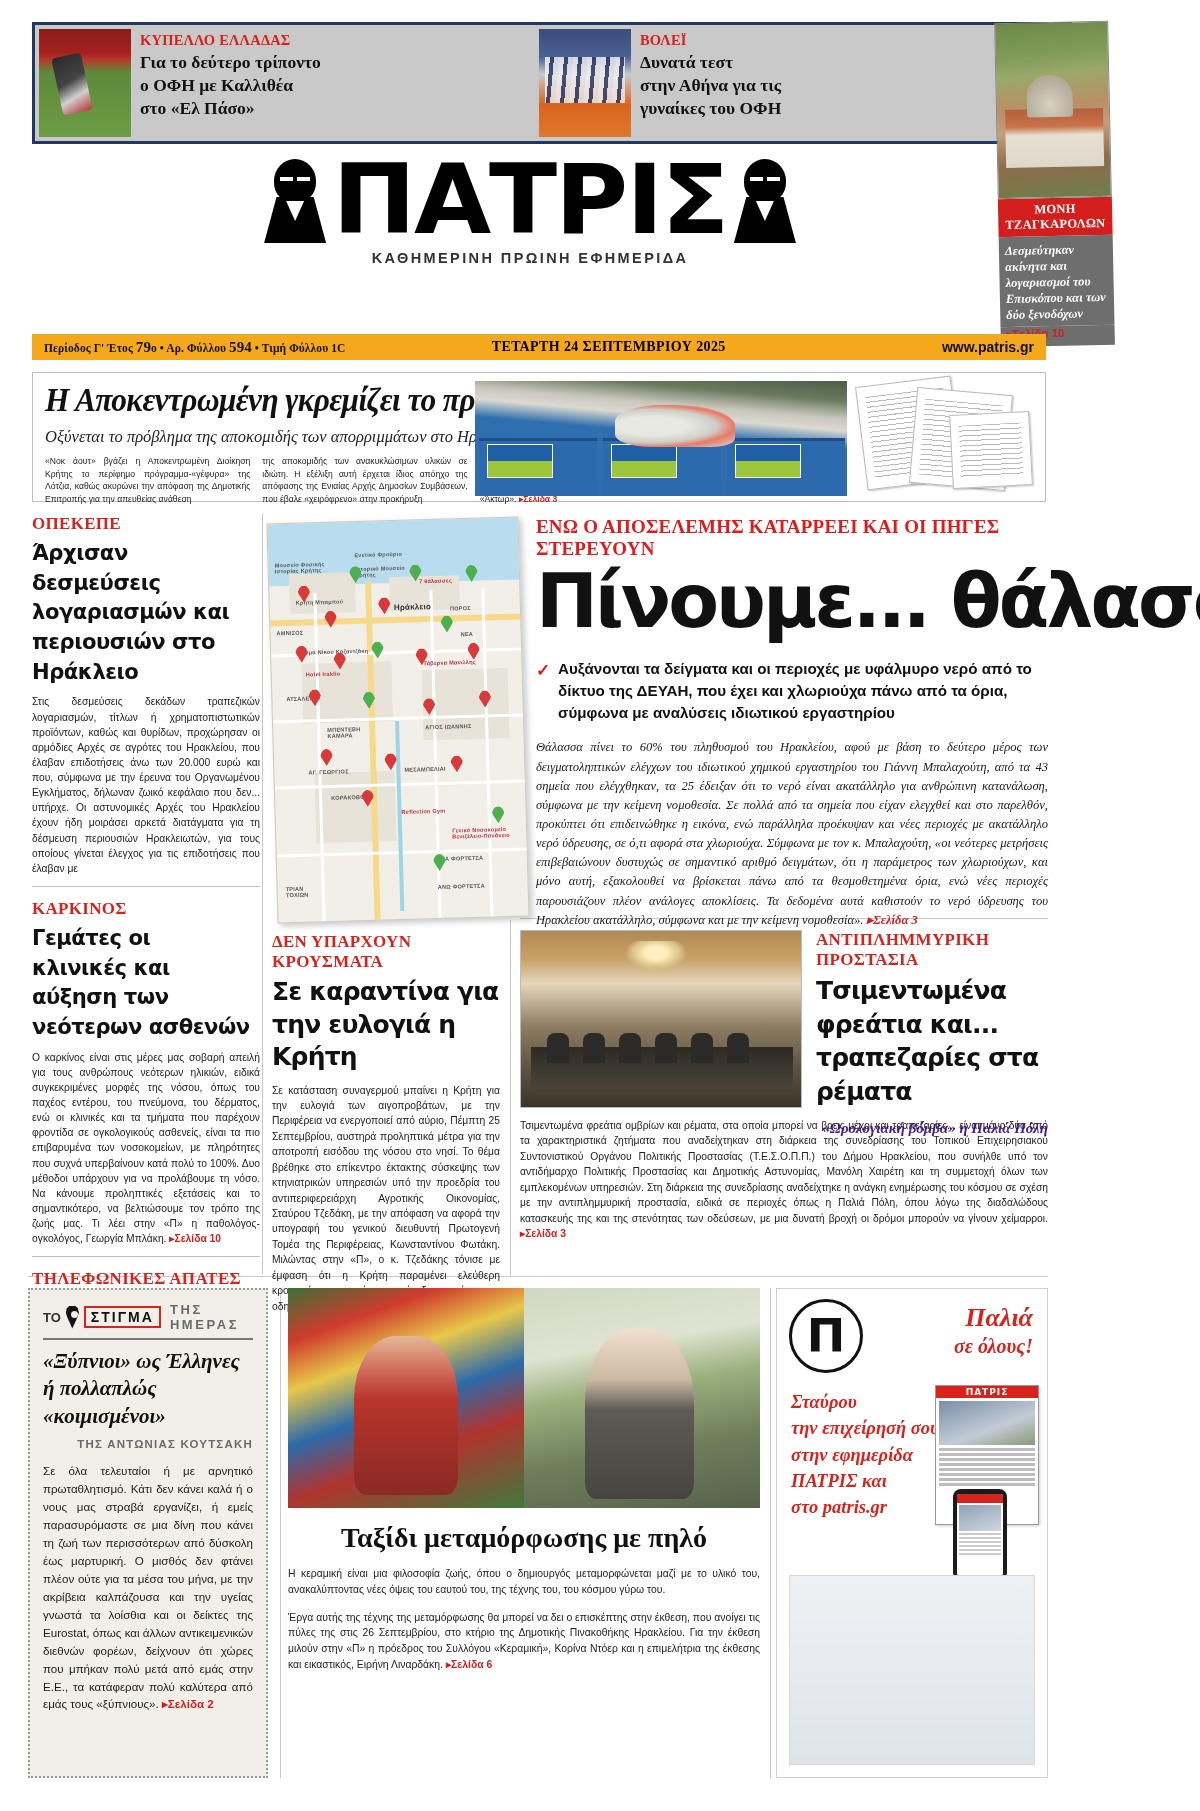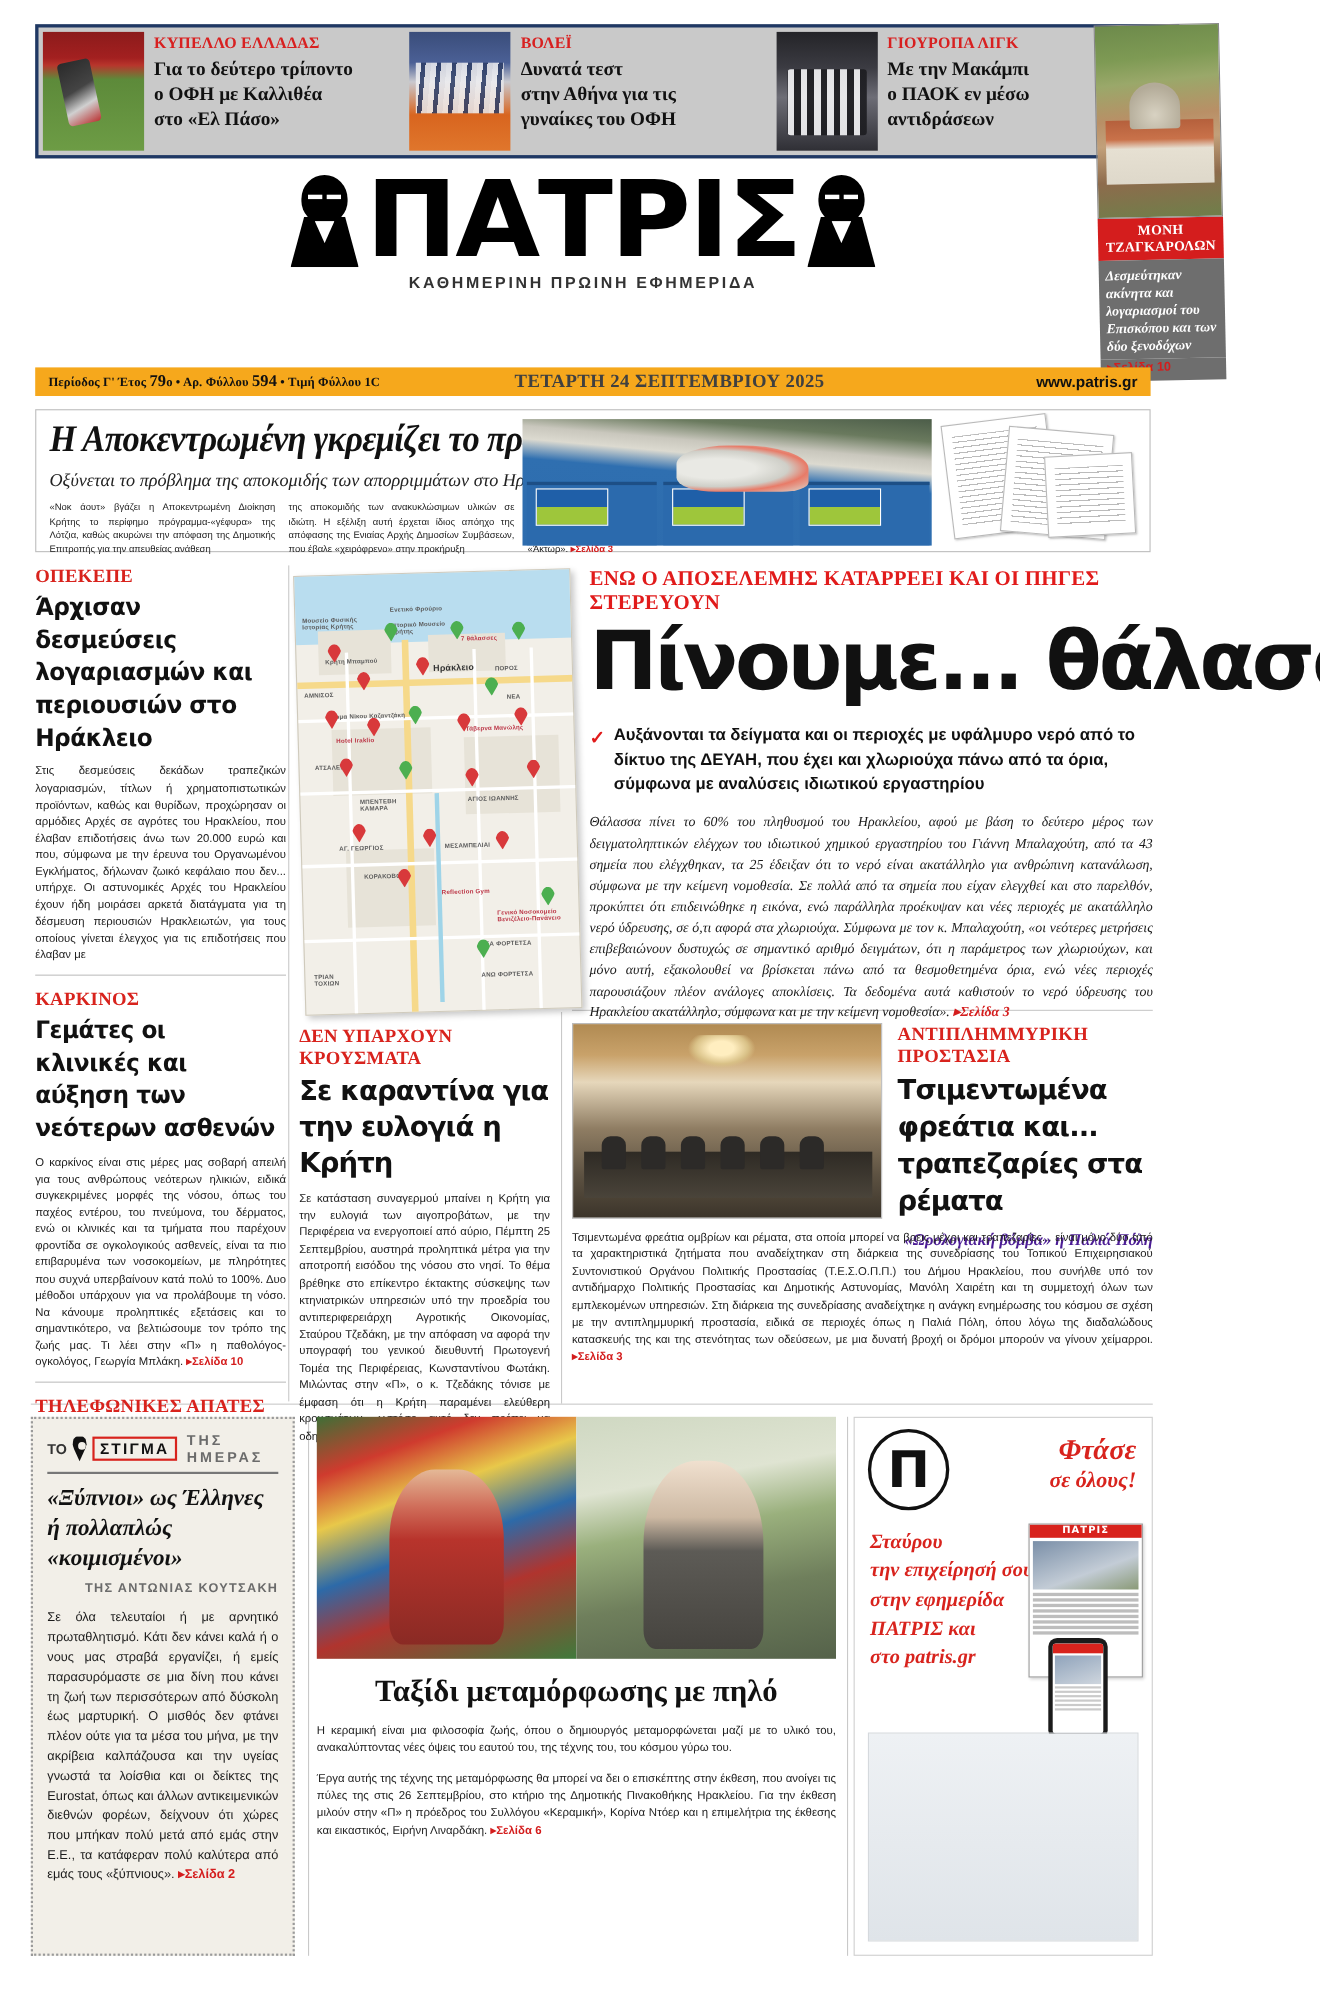--- a/index.html
+++ b/index.html
@@ -90,21 +90,21 @@
   .pm-page { background:#6e6e6e; color:#fff; font-size: 11.5px; font-weight:bold; padding: 0 6px 6px; }
 
   
   .infobar {
     position: absolute; left: 32px; top: 334px; width: 1014px; height: 26px;
     background: #f6a81c; display: flex; align-items: center; padding: 0 12px;
   }
   .ib-left { font-family: "Liberation Serif", serif; font-size: 11.5px; font-weight: bold; color:#111; letter-spacing:.1px;}
   .ib-left .big { font-size: 15px; }
   .ib-date { flex: 1; text-align:center; font-family:"Liberation Serif", serif; font-weight: bold;
-      font-size: 17px; color:#404040; letter-spacing:.4px; margin-left:-70px;}
+      font-size: 14px; color:#000000; letter-spacing:.4px; margin-left:-70px;}
   .ib-url { font-family:"Liberation Sans", sans-serif; font-weight: bold; font-size: 14px; color:#111; }
 
   
   .lead {
     position: absolute; left: 32px; top: 372px; width: 1014px; height: 130px;
     border: 1px solid #bdbdbd; background:#fff; padding: 10px 12px 8px;
   }
   .lead-head {
     font-family:"Liberation Serif", serif; font-weight: bold; font-style: italic;
     font-size: 34px; color:#111; line-height:1.02; letter-spacing:-.6px;
@@ -300,31 +300,20 @@
       </div>
     </div>
     <div class="sp-item">
       <div class="sp-photo ph-volley"></div>
       <div class="sp-text">
         <div class="sp-kicker">ΒΟΛΕΪ</div>
         <div class="sp-head">
           <div>Δυνατά τεστ</div>
           <div>στην Αθήνα για τις</div>
           <div>γυναίκες του ΟΦΗ</div>
-        </div>
-      </div>
-    </div>
-    <div class="sp-item">
-      <div class="sp-photo ph-paok"></div>
-      <div class="sp-text">
-        <div class="sp-kicker">ΓΙΟΥΡΟΠΑ ΛΙΓΚ</div>
-        <div class="sp-head">
-          <div>Με την Μακάμπι</div>
-          <div>ο ΠΑΟΚ εν μέσω</div>
-          <div>αντιδράσεων</div>
         </div>
       </div>
     </div>
     <div class="sp-pages">
       <span>Σελίδες 14-15</span>
     </div>
   </div>
 
   <div class="masthead">
     <div class="logo-row">
@@ -597,21 +586,21 @@
     <div class="cer-body">Η κεραμική είναι μια φιλοσοφία ζωής, όπου ο δημιουργός μεταμορφώνεται μαζί με το υλικό του, ανακαλύπτοντας νέες όψεις του εαυτού του, της τέχνης του, του κόσμου γύρω του.</div>
     <div class="cer-body">
       <span>Έργα αυτής της τέχνης της μεταμόρφωσης θα μπορεί να δει ο επισκέπτης στην έκθεση, που ανοίγει τις πύλες της στις 26 Σεπτεμβρίου, στο κτήριο της Δημοτικής Πινακοθήκης Ηρακλείου. Για την έκθεση μιλούν στην «Π» η πρόεδρος του Συλλόγου «Κεραμική», Κορίνα Ντόερ και η επιμελήτρια της έκθεσης και εικαστικός, Ειρήνη Λιναρδάκη.</span>
       <span class="pg">Σελίδα 6</span>
     </div>
   </div>
 
   <div class="advert">
     <div class="ad-pi">Π</div>
     <div class="ad-ftase">
-      <div class="ad-f1">Φτάσε</div>
+      <div class="ad-f1">Παλιά</div>
       <div class="ad-f2">σε όλους!</div>
     </div>
     <div class="ad-lines">
       <div class="ad-line">Σταύρου</div>
       <div class="ad-line">την επιχείρησή σου</div>
       <div class="ad-line">στην εφημερίδα</div>
       <div class="ad-line">ΠΑΤΡΙΣ και</div>
       <div class="ad-line">στο patris.gr</div>
     </div>
     <div class="ad-devices">

